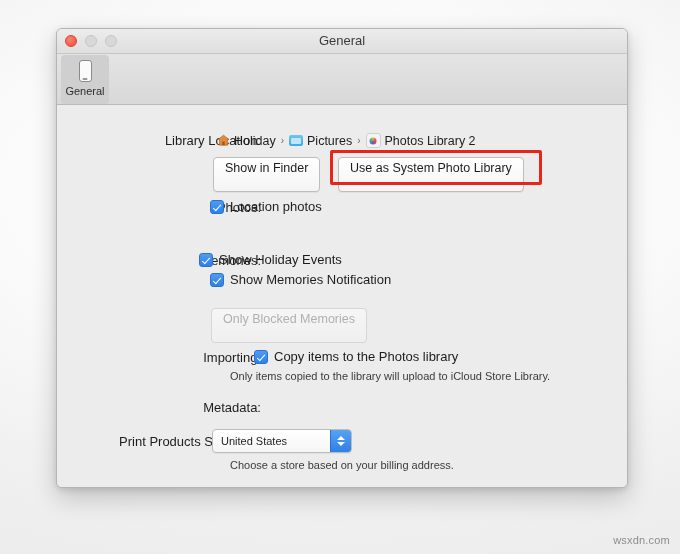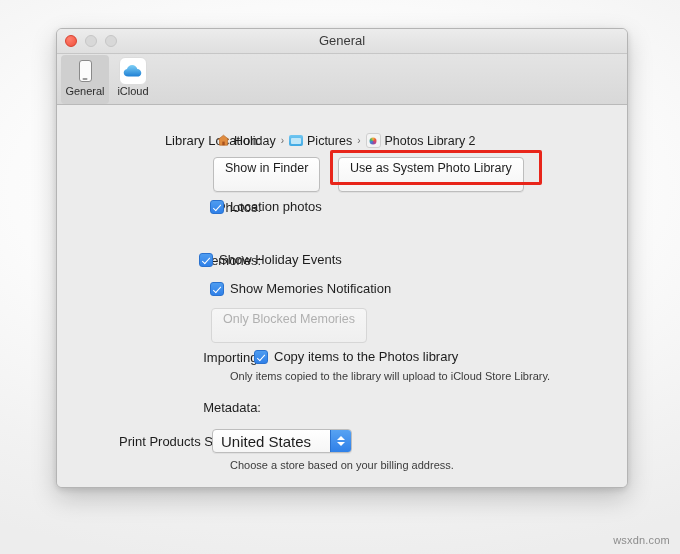--- a/index.html
+++ b/index.html
@@ -288,21 +288,21 @@
     border-radius: 4px;
     overflow: hidden;
     box-shadow: 0 1px 0 rgba(0,0,0,0.05);
     cursor: default;
   }
   .popup .pv {
     flex: 1;
     display: flex;
     align-items: center;
     padding-left: 8px;
-    font-size: 15px;
+    font-size: 11px;
     color: #1d1d1d;
   }
   .popup .stepper {
     width: 20px;
     background: linear-gradient(#57a2f2, #2f80e8);
     border-left: 1px solid #2a72cf;
     display: flex;
     flex-direction: column;
     align-items: center;
     justify-content: center;
@@ -341,36 +341,20 @@
     </div>
     <div class="window-title">General</div>
   </div>
 
   <div class="toolbar">
     <div class="tb-item selected">
       <div class="tb-icon">
         <div class="dev-icon"></div>
       </div>
       <div class="tb-label">General</div>
-    </div>
-    <div class="tb-item">
-      <div class="tb-icon">
-        <div class="icloud-tile">
-          <svg width="20" height="14" viewBox="0 0 20 14" aria-hidden="true">
-            <defs>
-              <linearGradient id="cg" x1="0" y1="0" x2="0" y2="1">
-                <stop offset="0" stop-color="#7fd0f6"></stop>
-                <stop offset="1" stop-color="#1e7fd4"></stop>
-              </linearGradient>
-            </defs>
-            <path d="M5.2 12.6C2.6 12.6 0.7 10.9 0.7 8.7c0-1.9 1.4-3.5 3.3-3.8C4.5 2.6 6.6 0.9 9.1 0.9c2.6 0 4.8 1.8 5.2 4.2 2.2 0.1 4 1.8 4 3.8 0 2.1-1.9 3.7-4.3 3.7H5.2z" fill="url(#cg)"></path>
-          </svg>
-        </div>
-      </div>
-      <div class="tb-label">iCloud</div>
     </div>
   </div>
 
   <div class="content">
 
     <div class="lbl" style="left:44px; top:28px;">Library Location:</div>
     <div class="field crumbs" style="left:160px; top:28px;">
       <span class="crumb">
         <span class="ico-home">
           <svg width="13" height="13" viewBox="0 0 13 13" aria-hidden="true">
@@ -400,21 +384,21 @@
     <div class="cb-row" style="left:153px; top:94px;">
       <span class="cbox on"></span>
       <span>Location photos</span>
     </div>
 
     <div class="lbl" style="left:44px; top:148px;">Memories:</div>
     <div class="cb-row" style="left:142px; top:147px;">
       <span class="cbox on"></span>
       <span>Show Holiday Events</span>
     </div>
-    <div class="cb-row" style="left:153px; top:176px;">
+    <div class="cb-row" style="left:153px; top:167px;">
       <span class="cbox on"></span>
       <span>Show Memories Notification</span>
     </div>
     <button class="btn disabled" style="position:absolute; left:154px; top:203px;">Only Blocked Memories</button>
 
     <div class="lbl" style="left:44px; top:245px;">Importing:</div>
     <div class="cb-row" style="left:153px; top:244px;padding-left:44px;">
       <span class="cbox on"></span>
       <span>Copy items to the Photos library</span>
     </div>

